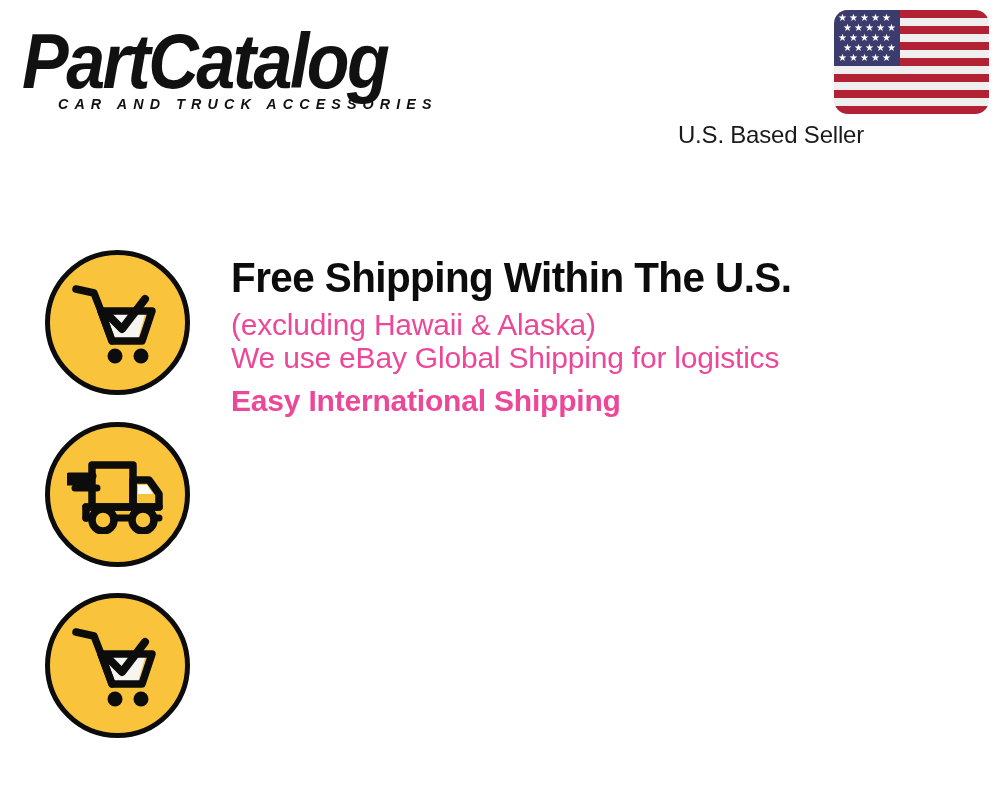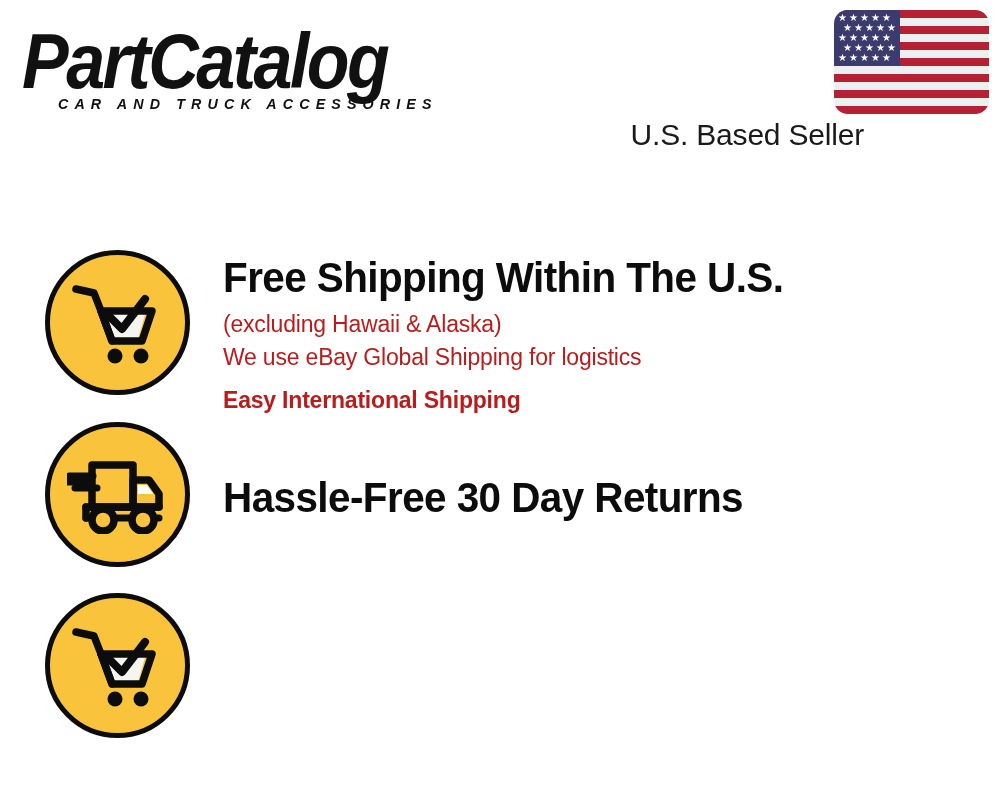--- a/index.html
+++ b/index.html
@@ -92,40 +92,41 @@
     font-size: 10px;
     line-height: 10px;
   }
 
   .seller-note {
     position: absolute;
     right: 14px;
     top: 118px;
     font-family: "Liberation Sans", sans-serif;
     font-weight: 400;
-    font-size: 30px;
+    font-size: 24px;
     line-height: 34px;
     color: #1a1a1a;
     white-space: nowrap;
     letter-spacing: -0.2px;
   }
 
   
   .features {
     position: absolute;
     left: 0;
     top: 200px;
     width: 1000px;
   }
   .feature-row {
     position: absolute;
     left: 0;
     width: 1000px;
     display: flex;
     align-items: flex-start;
+    gap: 8px;
   }
   .feature-row.row-1 { top: 50px;  height: 150px; }
   .feature-row.row-2 { top: 222px; height: 150px; }
   .feature-row.row-3 { top: 393px; height: 150px; }
 
   .icon-badge {
     position: relative;
     flex: 0 0 auto;
     width: 145px;
     height: 145px;
@@ -157,23 +158,23 @@
     line-height: 50px;
     letter-spacing: -0.6px;
     color: #0c0c0c;
     white-space: nowrap;
     transform: scaleX(0.94);
     transform-origin: left center;
   }
   .feature-sub {
     font-family: "Liberation Sans", sans-serif;
     font-weight: 400;
-    font-size: 23px;
+    font-size: 30px;
     line-height: 33px;
-    color: #b91c1c;
+    color: #ec4899;
     white-space: nowrap;
     letter-spacing: -0.2px;
   }
   .feature-sub.strong {
     font-weight: bold;
     margin-top: 10px;
   }
   .gap-sm { height: 6px; }
 </style>
 </head>
@@ -263,23 +264,20 @@
 
         <path d="M25 51 H92" stroke="#0c0c0c" stroke-width="7.5" stroke-linecap="round"></path>
         <path d="M19 51 V62" stroke="#0c0c0c" stroke-width="7.5" stroke-linecap="round"></path>
         <path d="M19 51 H25" stroke="#0c0c0c" stroke-width="7.5" stroke-linecap="round"></path>
         <path d="M19 62 H92" stroke="#0c0c0c" stroke-width="7" stroke-linecap="round"></path>
 
         <circle cx="36" cy="64" r="11" fill="#F9C43C" stroke="#0c0c0c" stroke-width="7.5"></circle>
         <circle cx="76" cy="64" r="11" fill="#F9C43C" stroke="#0c0c0c" stroke-width="7.5"></circle>
       </svg>
     </div>
-    <div class="feature-text vcenter">
-      <div class="feature-title">Hassle-Free 30 Day Returns</div>
-    </div>
   </div>
 
   <div class="feature-row row-3">
     <div class="icon-badge">
       <svg width="100" height="92" viewBox="0 0 100 92" aria-hidden="true">
         <path d="M8 12 L26 16 L33 34" fill="none" stroke="#0c0c0c" stroke-width="7.5" stroke-linecap="round" stroke-linejoin="round"></path>
         <path d="M33 34 L78 34 L70 62 L42 62 Z" fill="#F7F5F0" stroke="none"></path>
         <path d="M33 34 L84 34 L74 64 L44 64 Z" fill="none" stroke="#0c0c0c" stroke-width="7.5" stroke-linecap="round" stroke-linejoin="round"></path>
         <path d="M33 34 L44 64" fill="none" stroke="#0c0c0c" stroke-width="7.5" stroke-linecap="round" stroke-linejoin="round"></path>
         <path d="M41 39 L54 52 L77 22" fill="none" stroke="#0c0c0c" stroke-width="8" stroke-linecap="round" stroke-linejoin="round"></path>

